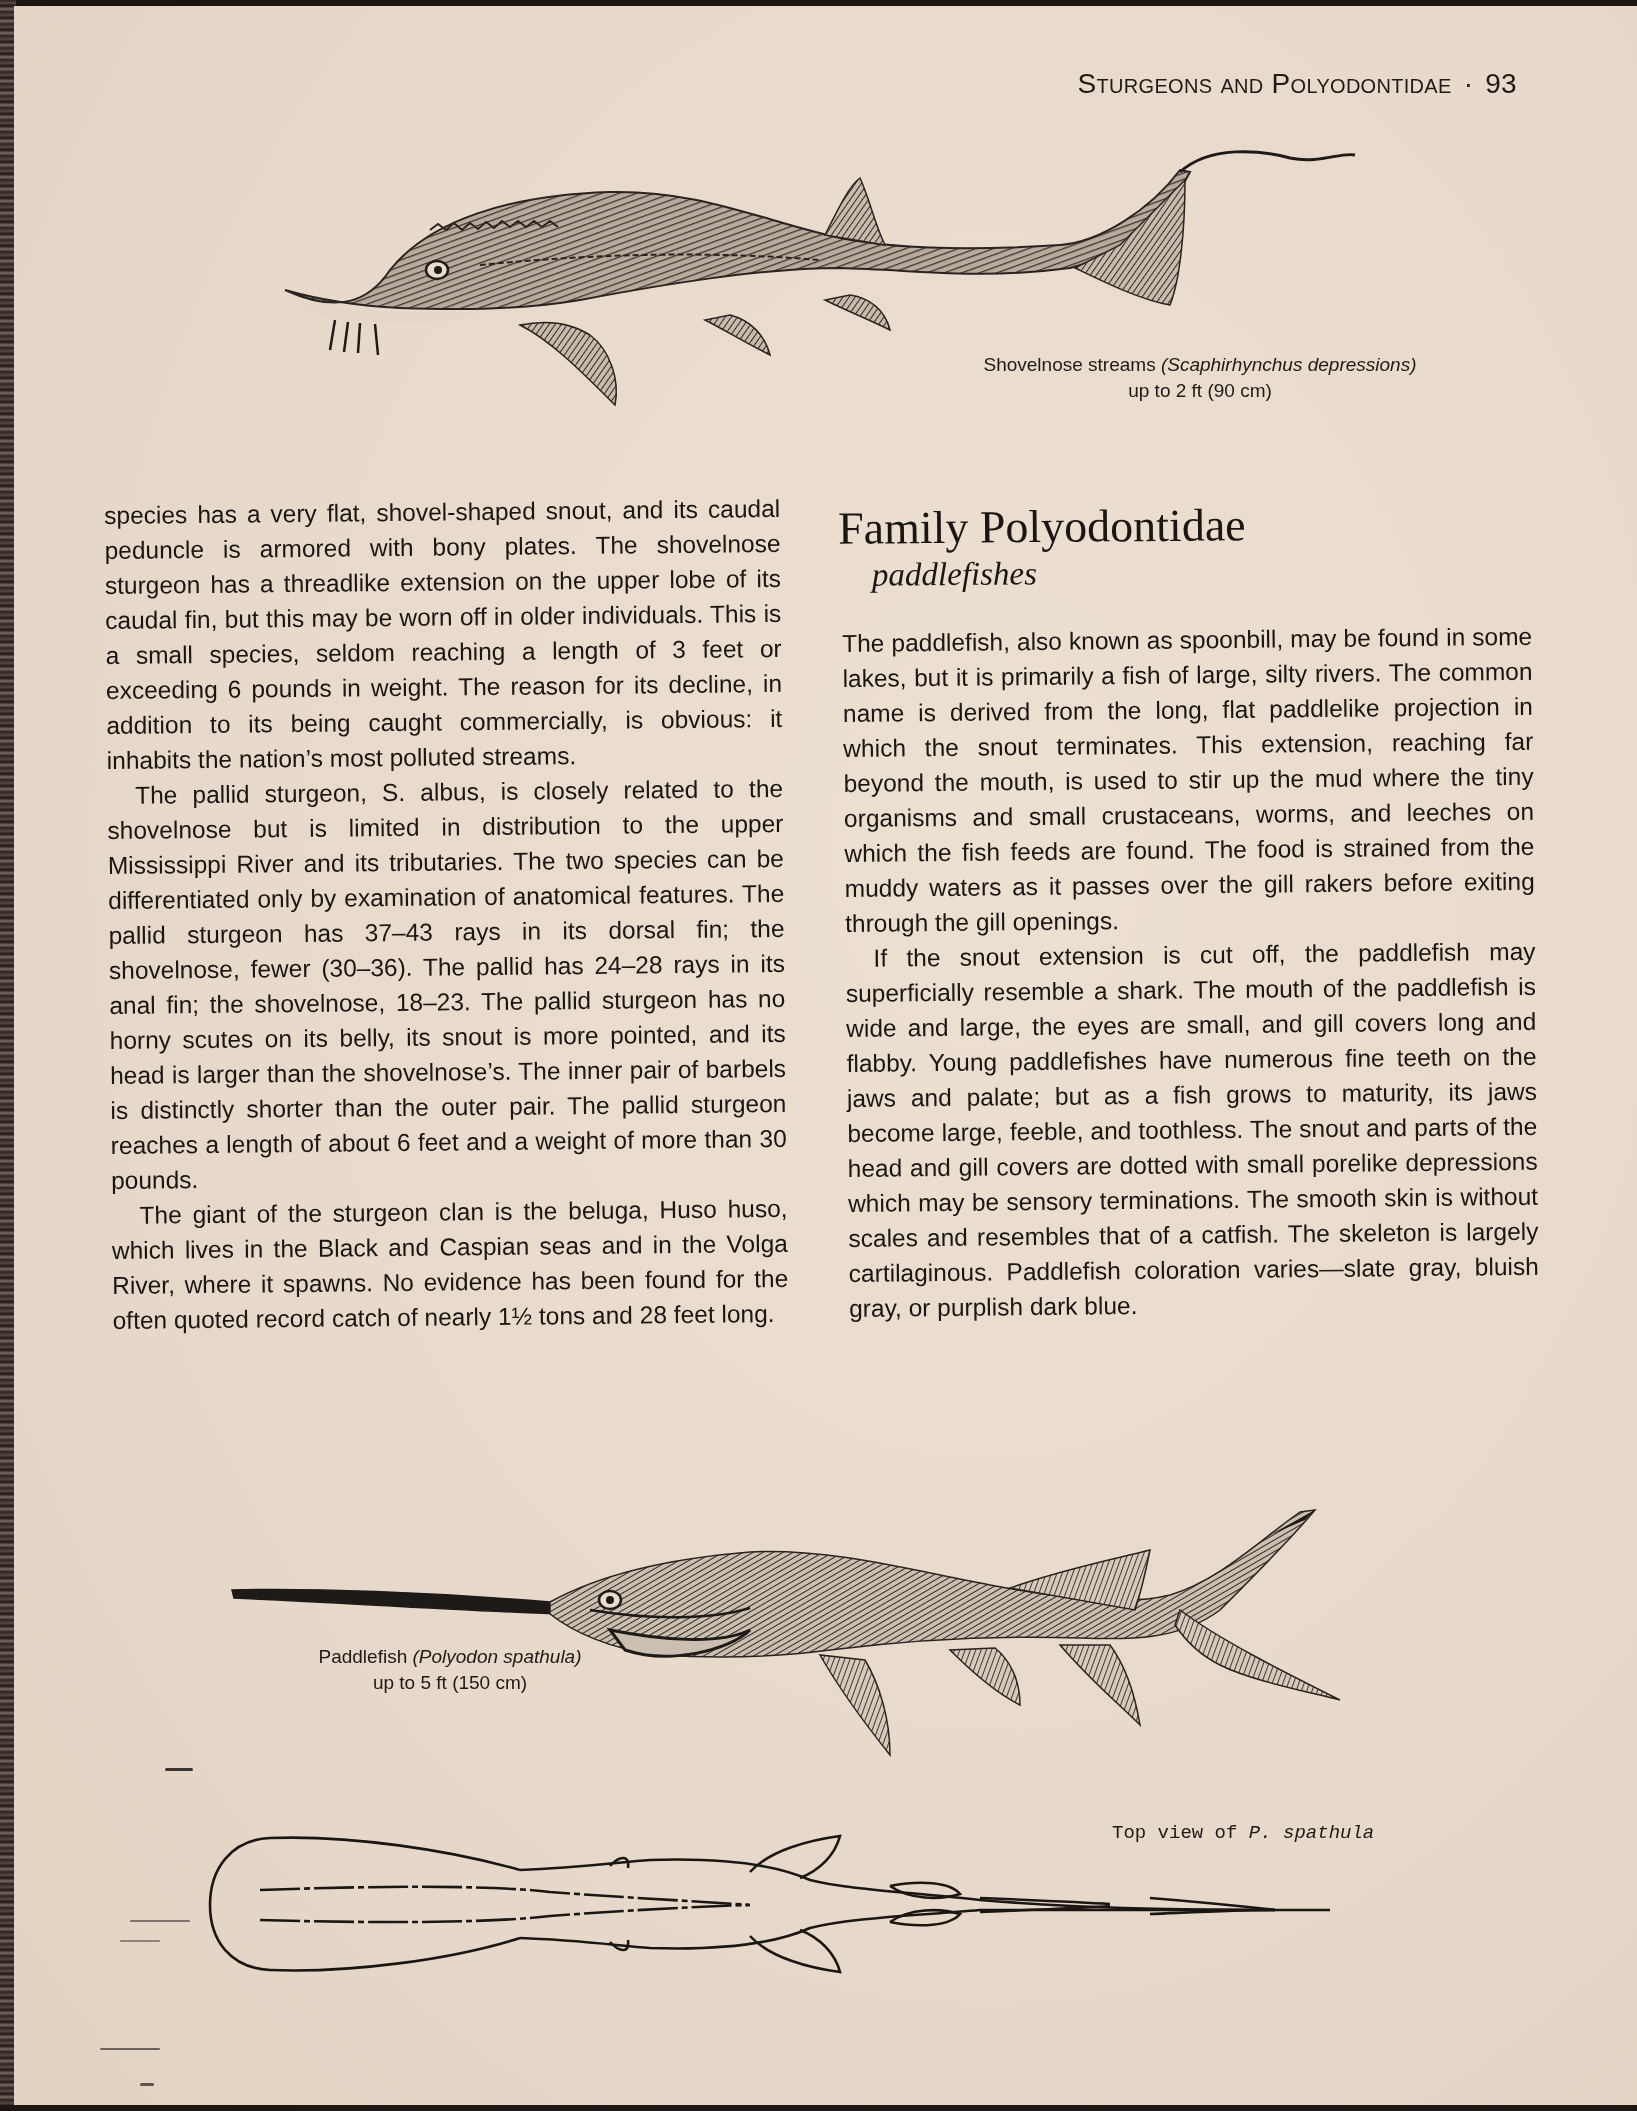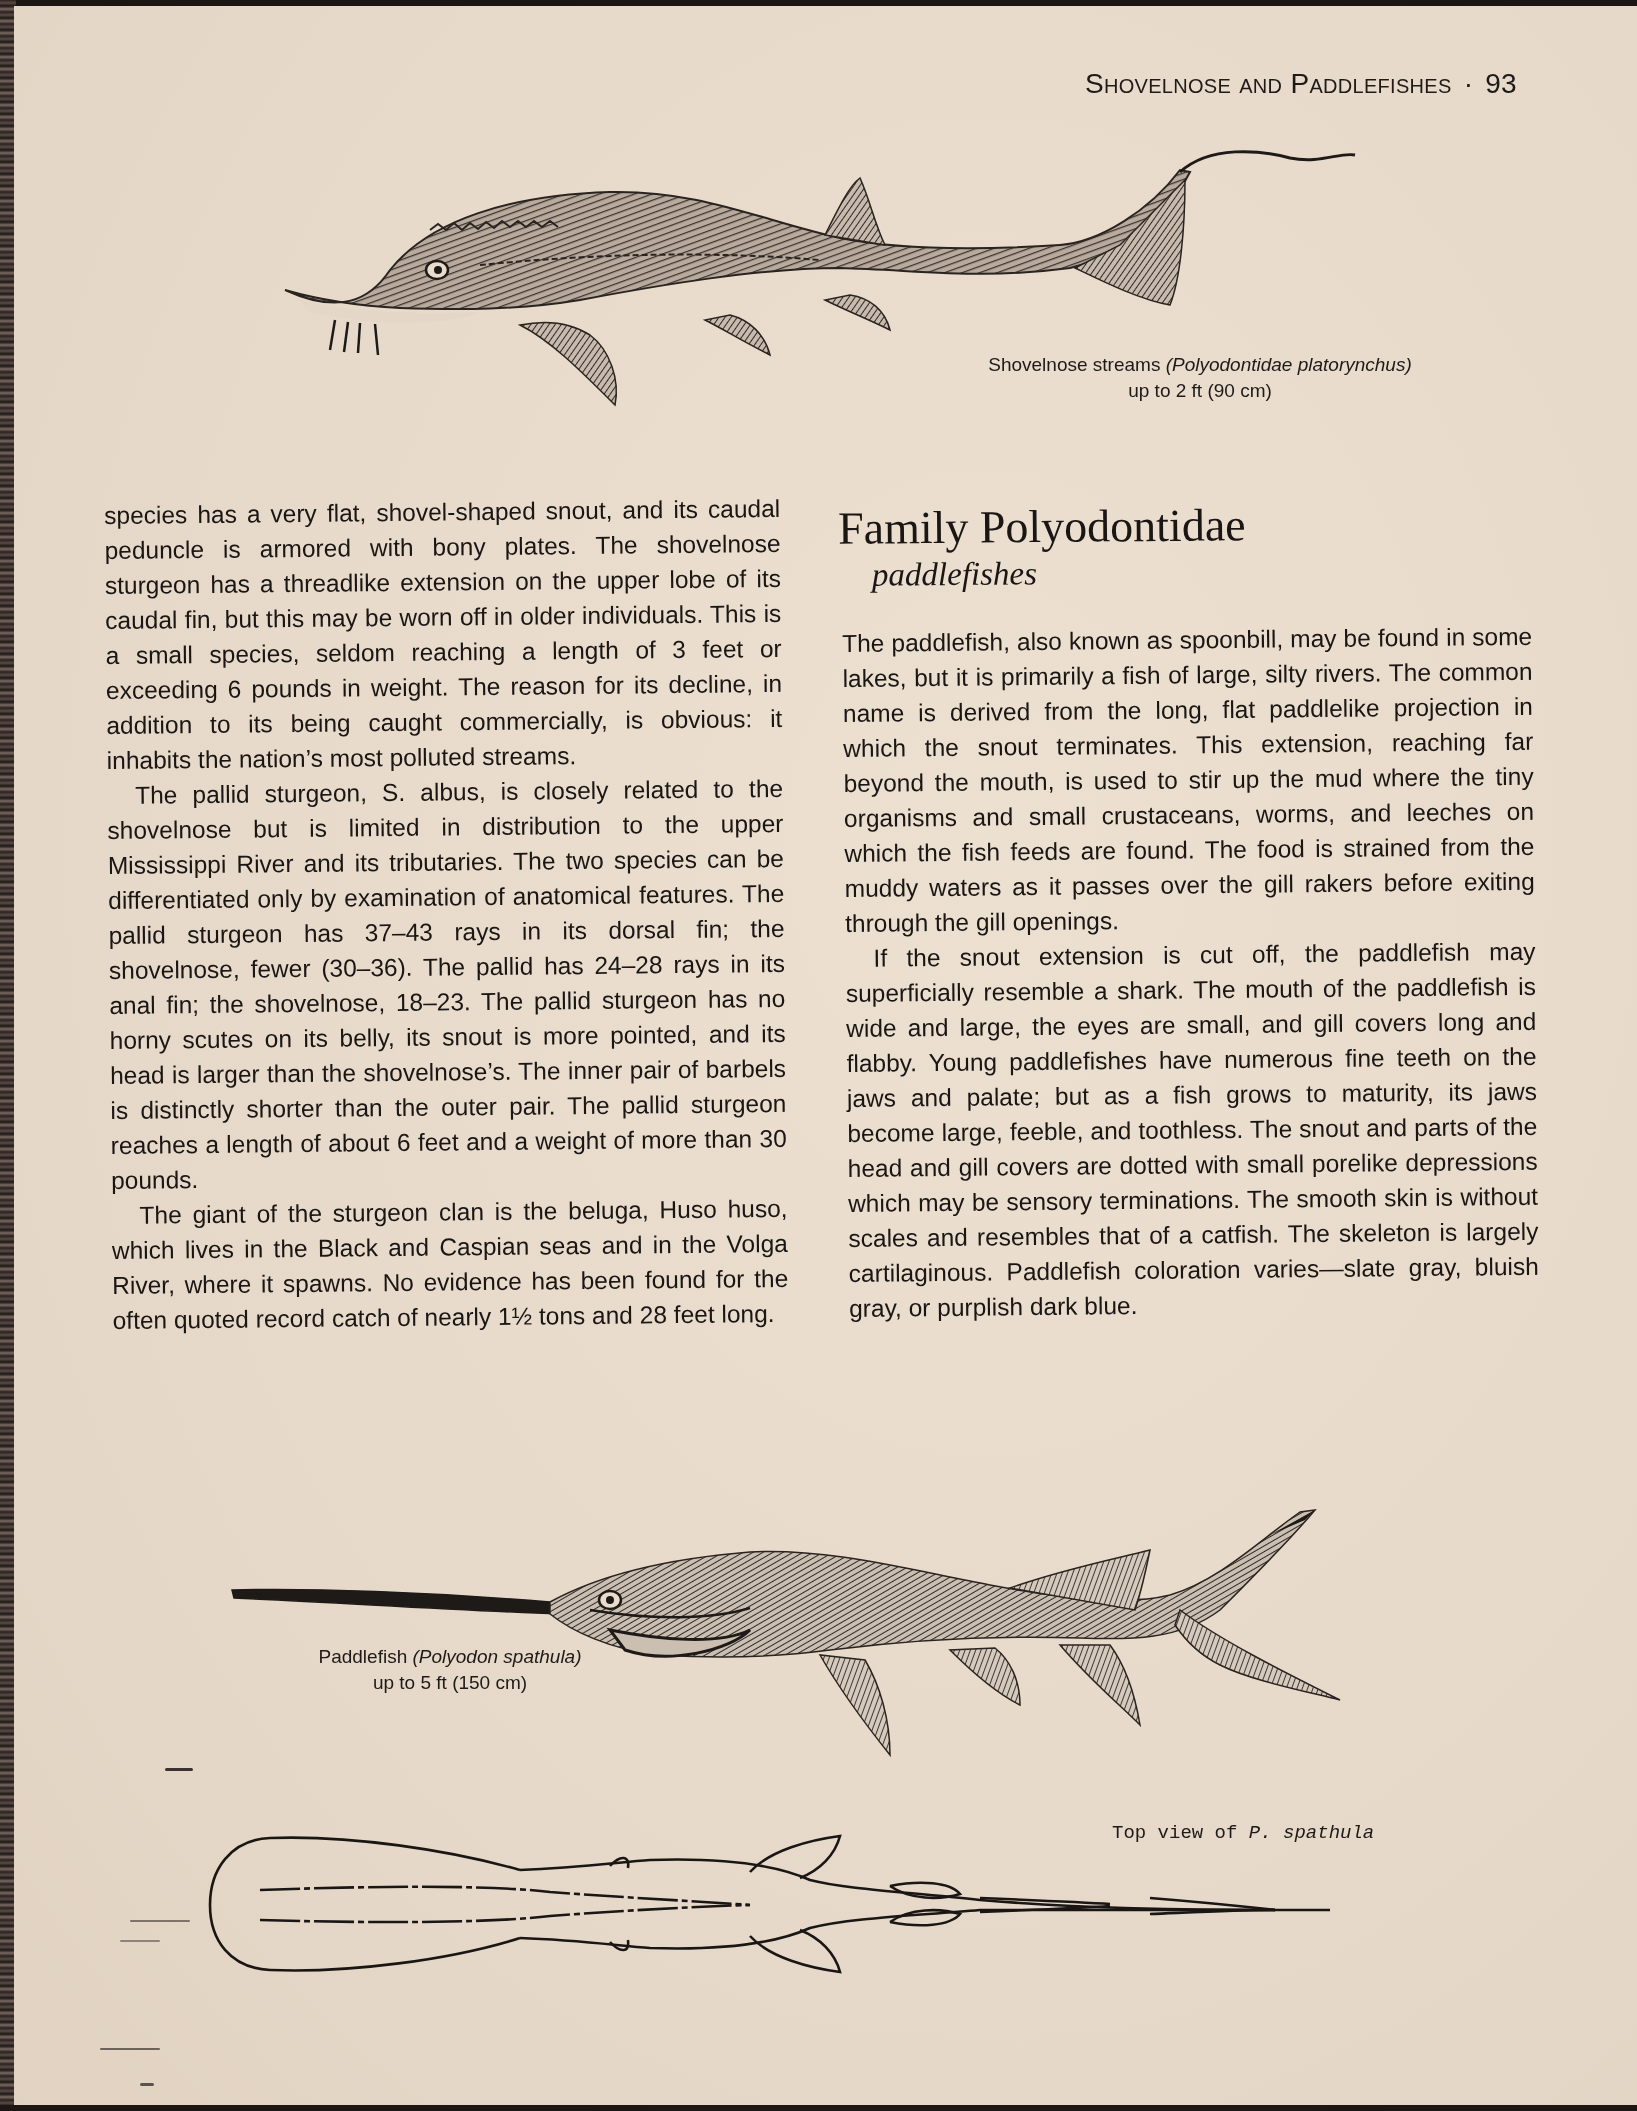--- a/index.html
+++ b/index.html
@@ -52,21 +52,21 @@
   .specks span { position:absolute; height:3px; background:#3a3230; border-radius:2px; }
 </style>
 </head>
 <body>
 
 <div class="spine"></div>
 <div class="page"></div>
 <div class="bottom-edge"></div>
 
 <div class="running-head">
-  <span class="sc">Shovelnose and Paddlefishes</span><span class="dot">·</span><span>93</span>
+  <span class="sc">Sturgeons and Polyodontidae</span><span class="dot">·</span><span>93</span>
 </div>
 
 <svg class="illus" style="left:280px;top:150px" width="1080" height="260" viewBox="0 0 1080 260">
   <defs>
     <pattern id="hatch1" width="6" height="6" patternUnits="userSpaceOnUse" patternTransform="rotate(70)">
       <rect width="6" height="6" fill="#b8aa9c"></rect>
       <line x1="0" y1="0" x2="0" y2="6" stroke="#3a322e" stroke-width="2.5"></line>
     </pattern>
     <pattern id="hatch2" width="5" height="5" patternUnits="userSpaceOnUse" patternTransform="rotate(35)">
       <rect width="5" height="5" fill="#c8bbae"></rect>
@@ -97,21 +97,21 @@
     <line x1="68" y1="172" x2="64" y2="202"></line>
     <line x1="80" y1="173" x2="78" y2="203"></line>
     <line x1="95" y1="174" x2="98" y2="205"></line>
   </g>
 
   <path d="M150,80 l8,-6 l8,6 l8,-7 l8,7 l8,-7 l8,6 l8,-7 l8,6 l8,-7 l8,6 l8,-6 l8,6 l8,-6 l8,6 l8,-6 l8,6" fill="none" stroke="#2a2420" stroke-width="2"></path>
   <path d="M200,115 C300,105 420,100 540,110" fill="none" stroke="#2a2420" stroke-width="2" stroke-dasharray="6 3"></path>
 </svg>
 
 <div class="caption" style="left:930px;top:352px;width:540px;">
-  <div><span>Shovelnose streams</span> <i>(Polyodontidae platorynchus)</i></div>
+  <div><span>Shovelnose streams</span> <i>(Scaphirhynchus depressions)</i></div>
   <div>up to 2 ft (90 cm)</div>
 </div>
 
 <div class="col col-left">
   <p>species has a very flat, shovel-shaped snout, and its caudal peduncle is armored with bony plates. The shovelnose sturgeon has a threadlike extension on the upper lobe of its caudal fin, but this may be worn off in older individuals. This is a small species, seldom reach­ing a length of 3 feet or exceeding 6 pounds in weight. The reason for its decline, in addition to its being caught commercially, is obvious: it inhabits the nation’s most polluted streams.</p>
   <p class="ind">The pallid sturgeon, S. albus, is closely related to the shovelnose but is limited in distribution to the upper Mississippi River and its tributaries. The two species can be differentiated only by examination of anatomical fea­tures. The pallid sturgeon has 37–43 rays in its dorsal fin; the shovelnose, fewer (30–36). The pallid has 24–28 rays in its anal fin; the shovelnose, 18–23. The pallid stur­geon has no horny scutes on its belly, its snout is more pointed, and its head is larger than the shovelnose’s. The inner pair of barbels is distinctly shorter than the outer pair. The pallid sturgeon reaches a length of about 6 feet and a weight of more than 30 pounds.</p>
   <p class="ind">The giant of the sturgeon clan is the beluga, Huso huso, which lives in the Black and Caspian seas and in the Volga River, where it spawns. No evidence has been found for the often quoted record catch of nearly 1½ tons and 28 feet long.</p>
 </div>
 
 <div class="family-title">Family Polyodontidae</div>

